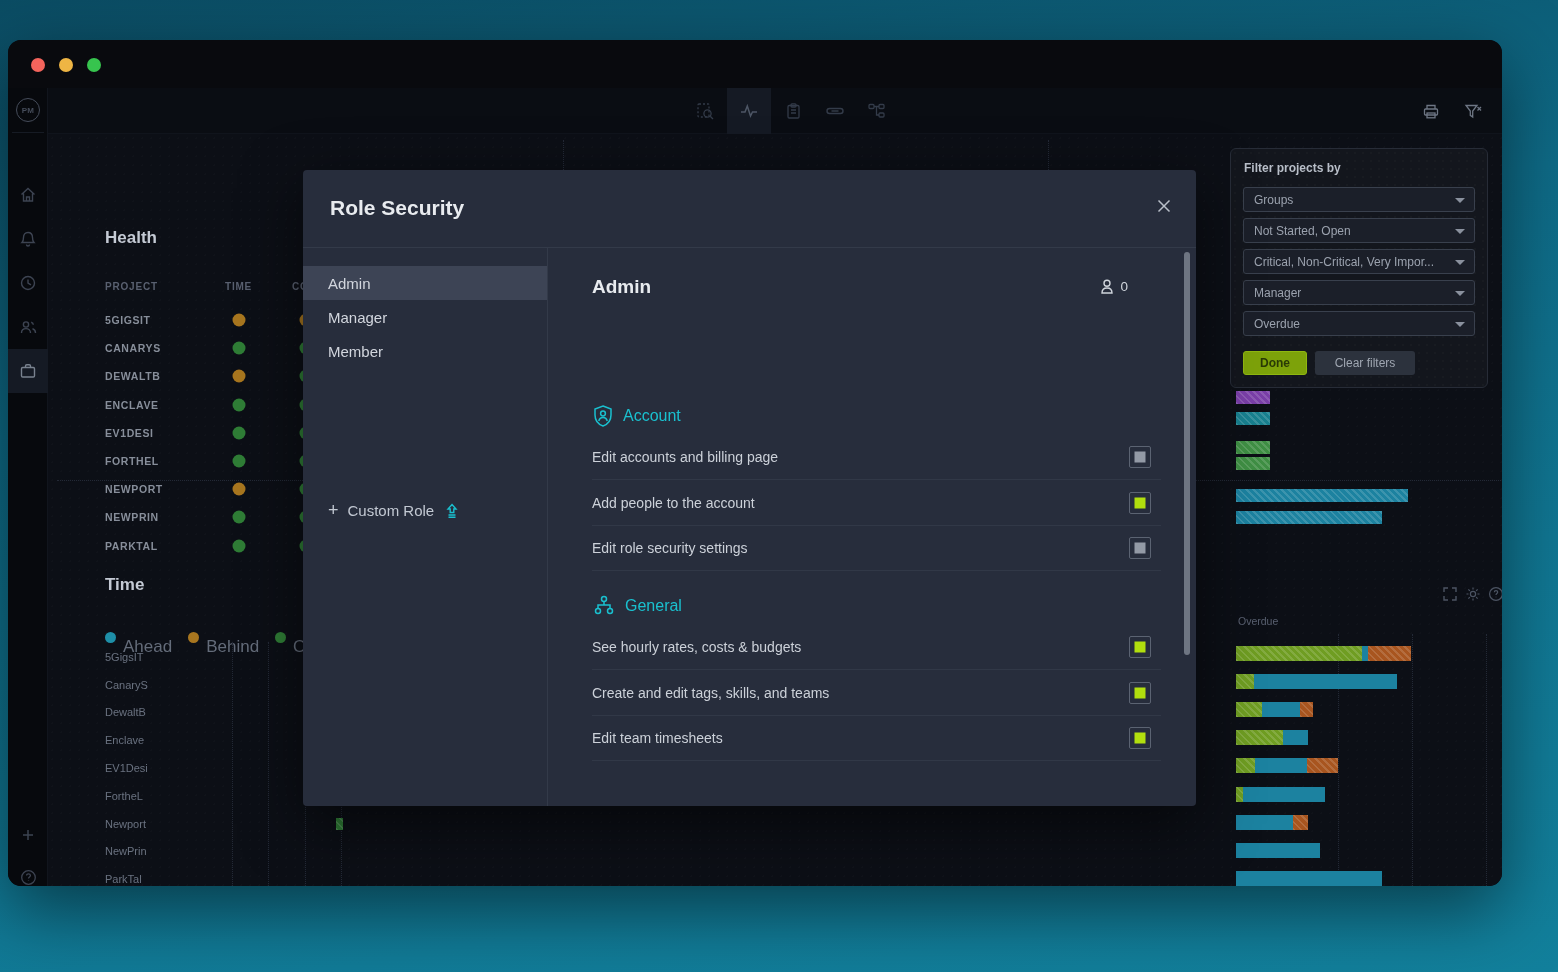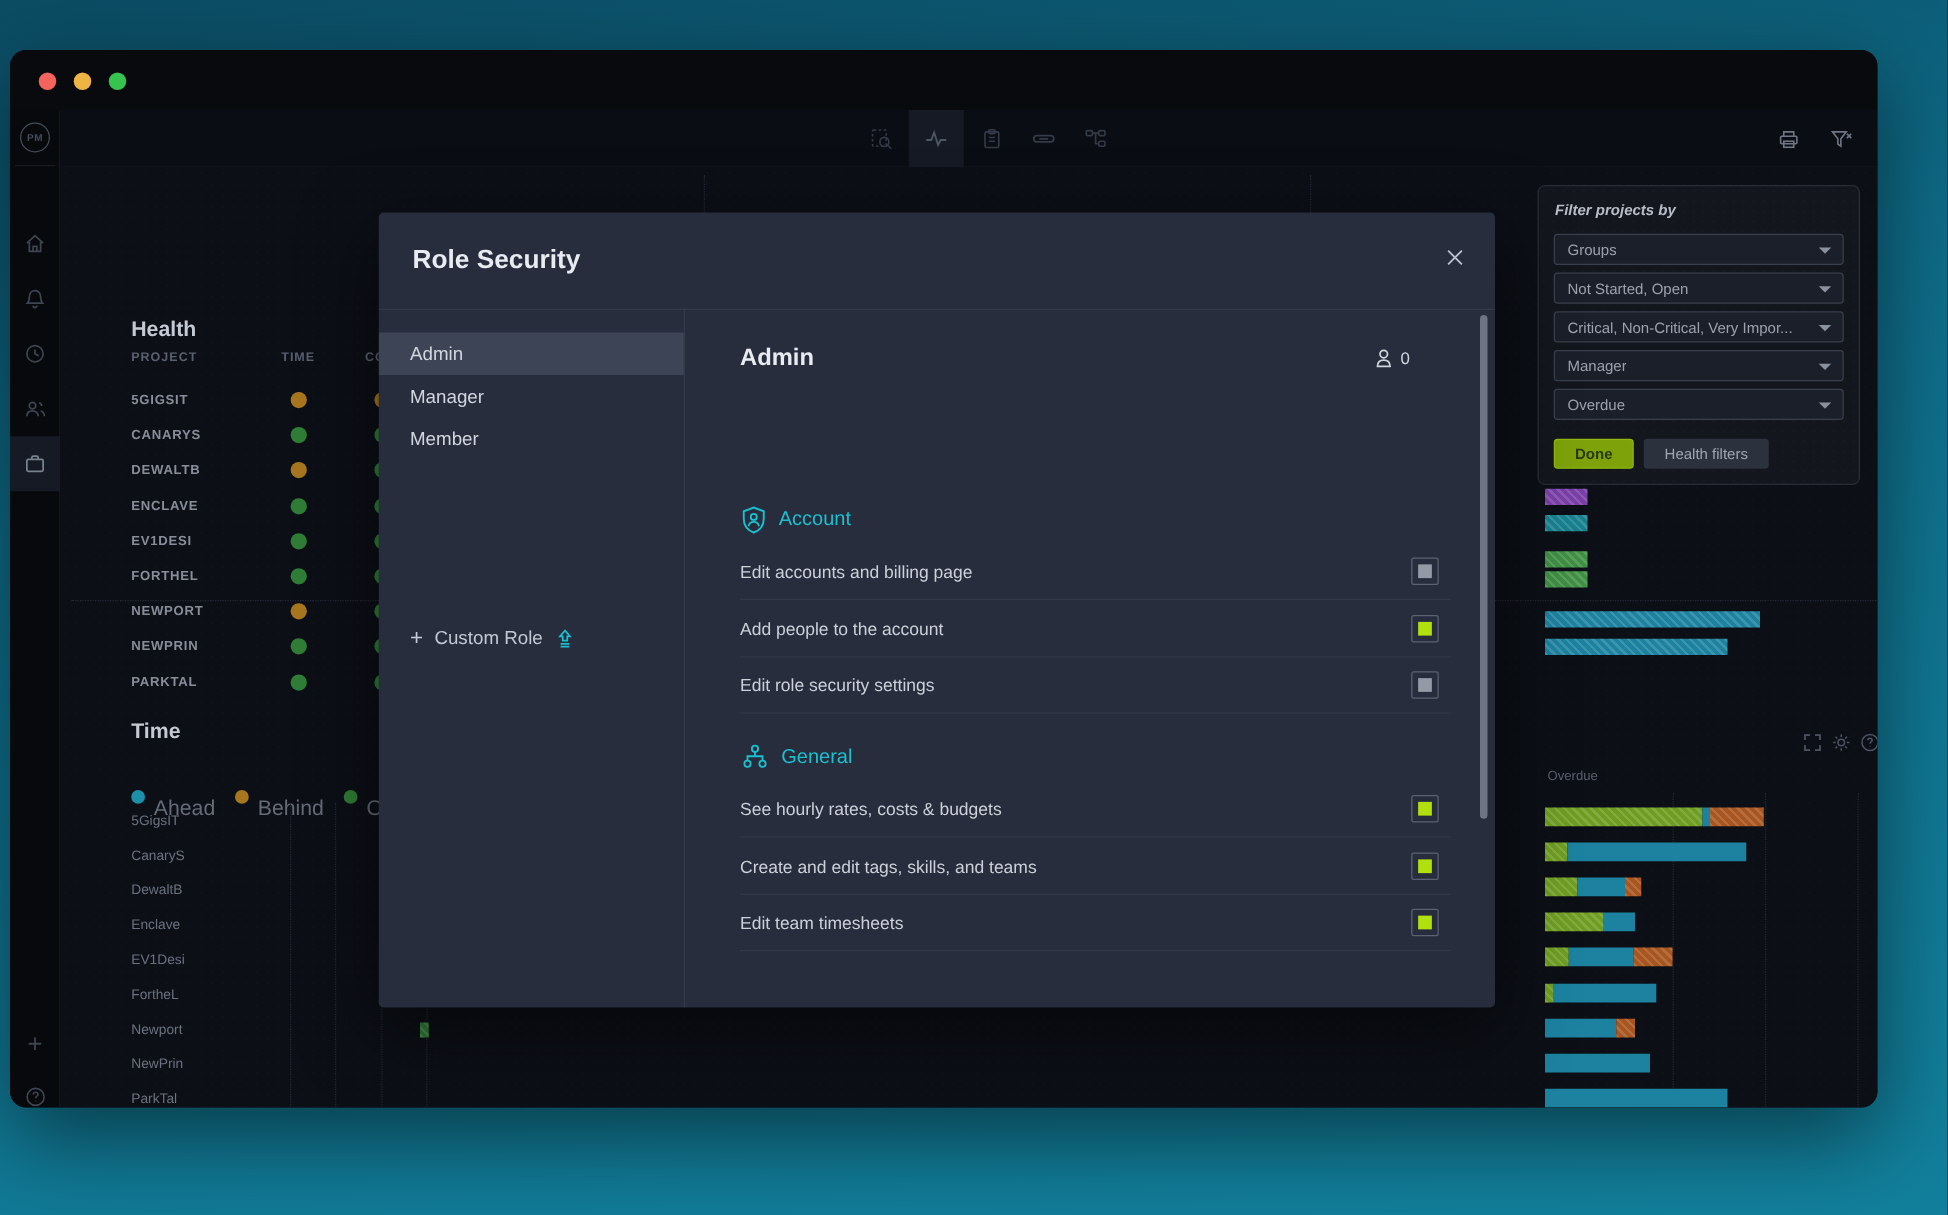--- a/index.html
+++ b/index.html
@@ -52,21 +52,21 @@
   .legend-dot { width:11px; height:11px; border-radius:50%; margin-right:7px; }
   .legend-lbl { font-size:17px; color:#646c7a;margin-top:20px; }
   .bar { position:absolute; }
   .hatch { background-image:repeating-linear-gradient(45deg, rgba(255,255,255,.14) 0 2px, transparent 2px 5px); }
   
   .ax-lbl { position:absolute; font-size:10.5px; color:#596070; }
   
   .filter-panel { position:absolute; left:1222px; top:108px; width:258px; height:240px; background:#13161d;
     border:1px solid #272c37; border-radius:6px;
     background-image:radial-gradient(rgba(255,255,255,.02) 1px, transparent 1px); background-size:8px 8px; }
-  .filter-title { position:absolute; left:13px; top:12px; font-size:12px; font-weight:bold; color:#b8bec8;font-style:italic; }
+  .filter-title { position:absolute; left:13px; top:12px; font-size:12px; font-weight:bold; color:#b8bec8; }
   .dd { position:absolute; left:12px; width:232px; height:25px; background:#1b1f29; border:1px solid #39404d; border-radius:3px;
     display:flex; align-items:center; padding:0 10px; }
   .dd span { font-size:12px; color:#9ba2ae; white-space:nowrap; overflow:hidden; }
   .dd .caret { position:absolute; right:9px; top:10px; width:0; height:0; border-left:5px solid transparent; border-right:5px solid transparent; border-top:5px solid #8a919e; }
   .btn-done { position:absolute; left:12px; top:202px; width:64px; height:24px; background:#7da20a; border:1px solid #8fb710; border-radius:3px;
     font-size:12px; font-weight:bold; color:#2a3a06; display:flex; align-items:center; justify-content:center; }
   .btn-clear { position:absolute; left:84px; top:202px; width:100px; height:24px; background:#2c323d; border-radius:3px;
     font-size:12px; color:#9fa6b1; display:flex; align-items:center; justify-content:center; }
   
   .modal { position:absolute; left:295px; top:130px; width:893px; height:636px; background:#272d3c; border-radius:4px;
@@ -231,21 +231,21 @@
         
       </div>
     </div>
 
     <div class="content">
 
       <div class="abs dotted-v" style="left:515px; top:6px; height:340px"></div>
       <div class="abs dotted-v" style="left:1000px; top:6px; height:340px"></div>
       <div class="abs dotted-h" style="left:9px; top:346px; width:1462px"></div>
 
-      <div class="abs panel-title" style="left:57px; top:120px">Health</div>
+      <div class="abs panel-title" style="left:57px; top:94px">Health</div>
       <div class="abs hdr-ico" style="left:466px; top:104px">
           <svg width="16" height="16" viewBox="0 0 16 16" fill="none" stroke="currentColor" stroke-width="1.4">
             <path d="M6 2 H2 V6 M10 2 H14 V6 M2 10 V14 H6 M14 10 V14 H10"></path>
           </svg>
         </div>
       <div class="abs hdr-ico" style="left:487px; top:104px">
           <svg width="16" height="16" viewBox="0 0 16 16" fill="none" stroke="currentColor" stroke-width="1.2">
             <circle cx="8" cy="8" r="6.4"></circle>
             <path d="M6.3 6.2 C6.3 5.2 7 4.6 8 4.6 C9 4.6 9.7 5.2 9.7 6.1 C9.7 7.5 8 7.5 8 8.9 M8 10.8 V11.2"></path>
           </svg>
@@ -448,21 +448,21 @@
           <div class="dd" style="top: 131px;">
             <span>Manager</span>
             <div class="caret"></div>
           </div>
           <div class="dd" style="top: 162px;">
             <span>Overdue</span>
             <div class="caret"></div>
           </div>
         </div>
       <div class="btn-done">Done</div>
-      <div class="btn-clear">Health filters</div>
+      <div class="btn-clear">Clear filters</div>
     </div>
 
     <div class="modal">
       <div class="modal-header">
         <div class="modal-title">Role Security</div>
         <div class="modal-close">
             <svg width="16" height="16" viewBox="0 0 16 16" fill="none" stroke="currentColor" stroke-width="1.5">
               <path d="M2.5 2.5 L13.5 13.5 M13.5 2.5 L2.5 13.5"></path>
             </svg>
           </div>

